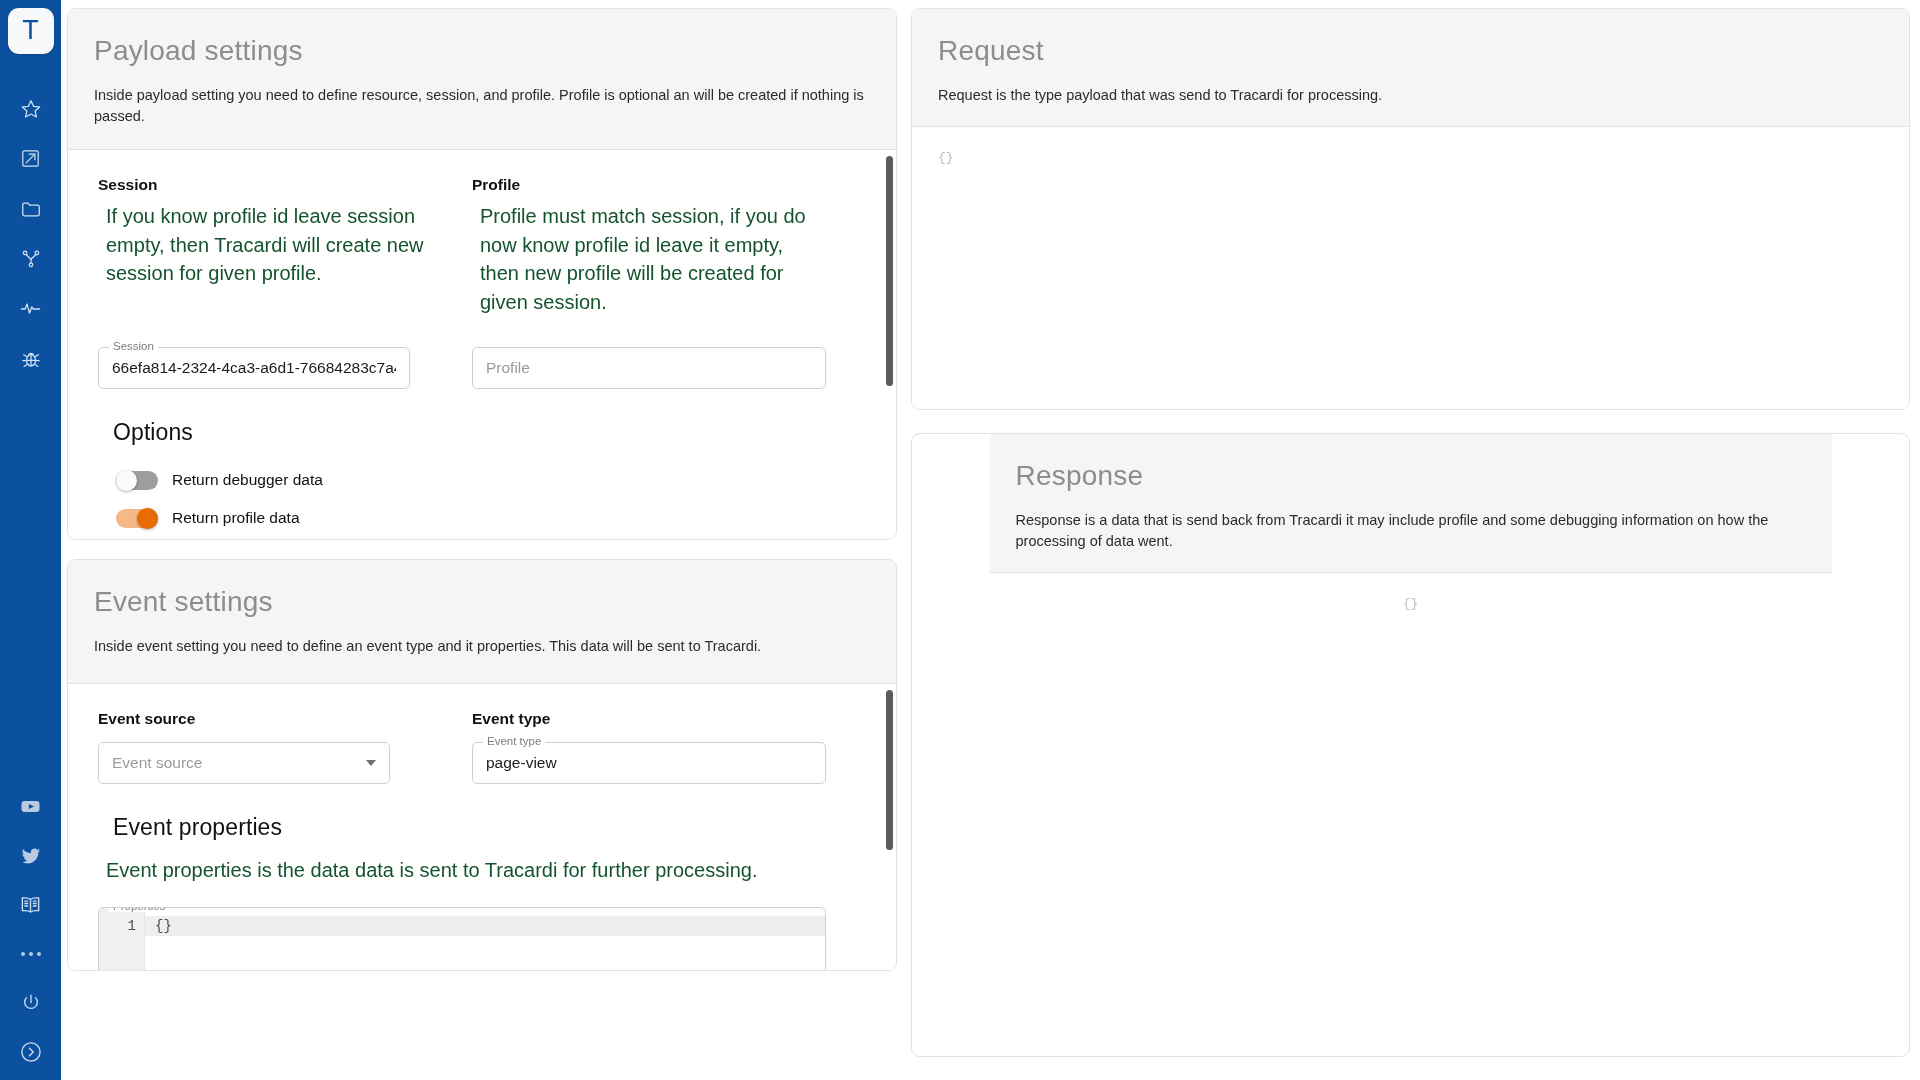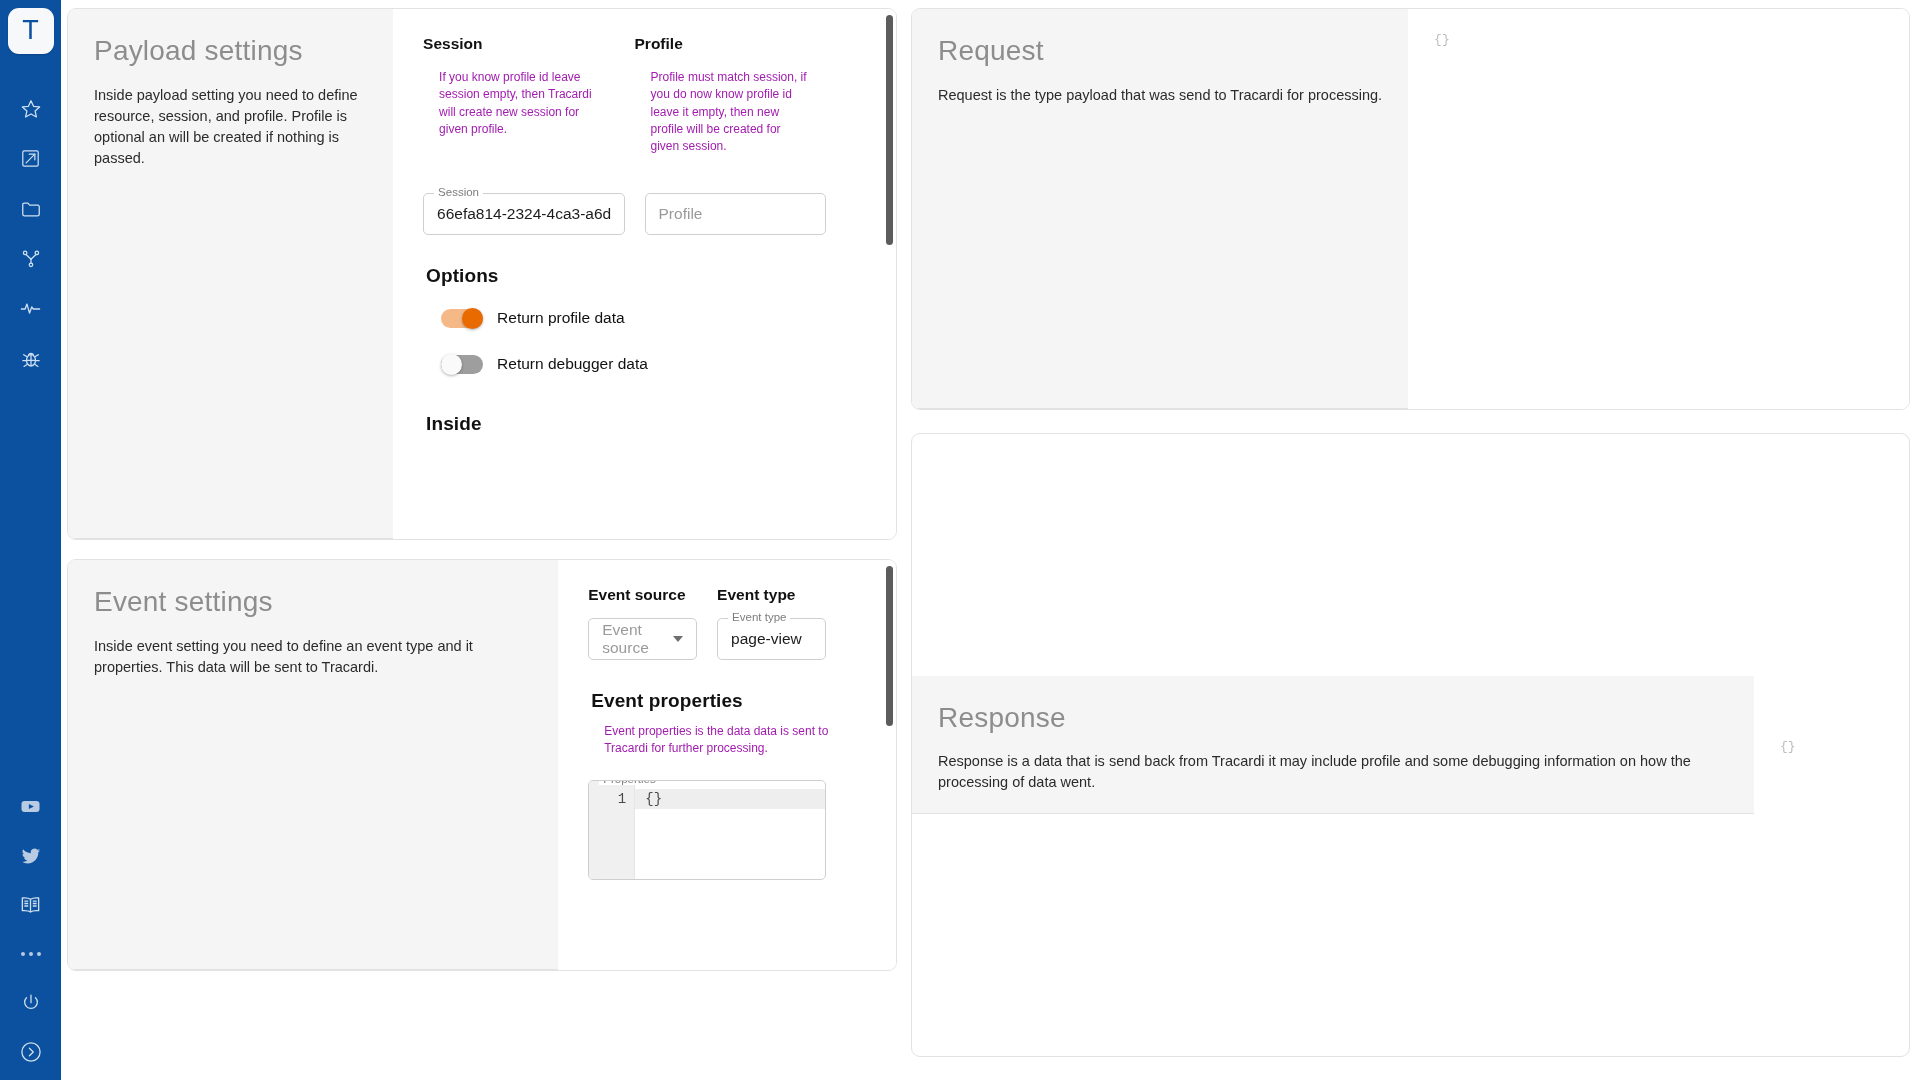--- a/index.html
+++ b/index.html
@@ -69,21 +69,21 @@
     display: flex; flex-direction: column;
     gap: 23px;
     padding-right: 4px;
   }
 
   .card {
     background: #ffffff;
     border: 1px solid #e2e2e2;
     border-radius: 9px;
     overflow: hidden;
-    display: flex; flex-direction: row;
+    display: flex; flex-direction: column;
   }
   .card-head {
     background: #f5f5f5;
     border-bottom: 1px solid #e2e2e2;
     padding: 27px 26px 22px 26px;
   }
   .card-title {
     font-size: 28px;
     font-weight: 300;
     color: #8d8d8d;
@@ -113,25 +113,25 @@
     width: 7px;
     border-radius: 4px;
     background: #5c5c5c;
   }
 
   h4.sec {
     font-size: 15.5px; font-weight: 700; color: #111;
     margin: 0 0 6px 0;
   }
   p.sec-desc {
-    font-size: 12px; color: #a21caf; line-height: 1.44; margin: 16px;
+    font-size: 20px; color: #14532d; line-height: 1.44; margin: 8px;
   }
   h3.block {
-    font-size: 19px; font-weight: 700; color: #111;
-    margin: 3px; letter-spacing: .1px;
+    font-size: 23px; font-weight: 400; color: #111;
+    margin: 15px; letter-spacing: .1px;
   }
 
   .two-col { display: flex; gap: 20px; }
   .two-col > div { width: 50%; }
 
   
   .tf {
     position: relative;
     height: 42px;
     border: 1px solid #cfcfcf;
@@ -412,33 +412,33 @@
             <div>
               <div class="tf" style="max-width:355px;">
                 <span class="tf-ph">Profile</span>
               </div>
             </div>
           </div>
 
           <h3 class="block" style="margin-top:30px;">Options</h3>
 
           <div style="margin-top:12px;padding-left:18px;">
+            <div class="opt-row" style="margin-top:8px;">
+              <span class="sw off">
+                <span class="track"></span>
+                  <span class="knob"></span>
+              </span>
+              <span class="opt-label">Return debugger data</span>
+            </div>
             <div class="opt-row">
               <span class="sw on">
                 <span class="track"></span>
                   <span class="knob"></span>
               </span>
               <span class="opt-label">Return profile data</span>
-            </div>
-            <div class="opt-row" style="margin-top:8px;">
-              <span class="sw off">
-                <span class="track"></span>
-                  <span class="knob"></span>
-              </span>
-              <span class="opt-label">Return debugger data</span>
             </div>
           </div>
 
           <h3 class="block" style="margin-top:30px;">Inside</h3>
         </div>
       </div>
 
       <div class="card" style="height:412px;justify-content:space-between;">
         <div class="card-head" style="padding-bottom:26px;">
           <div class="card-title">Event settings</div>

